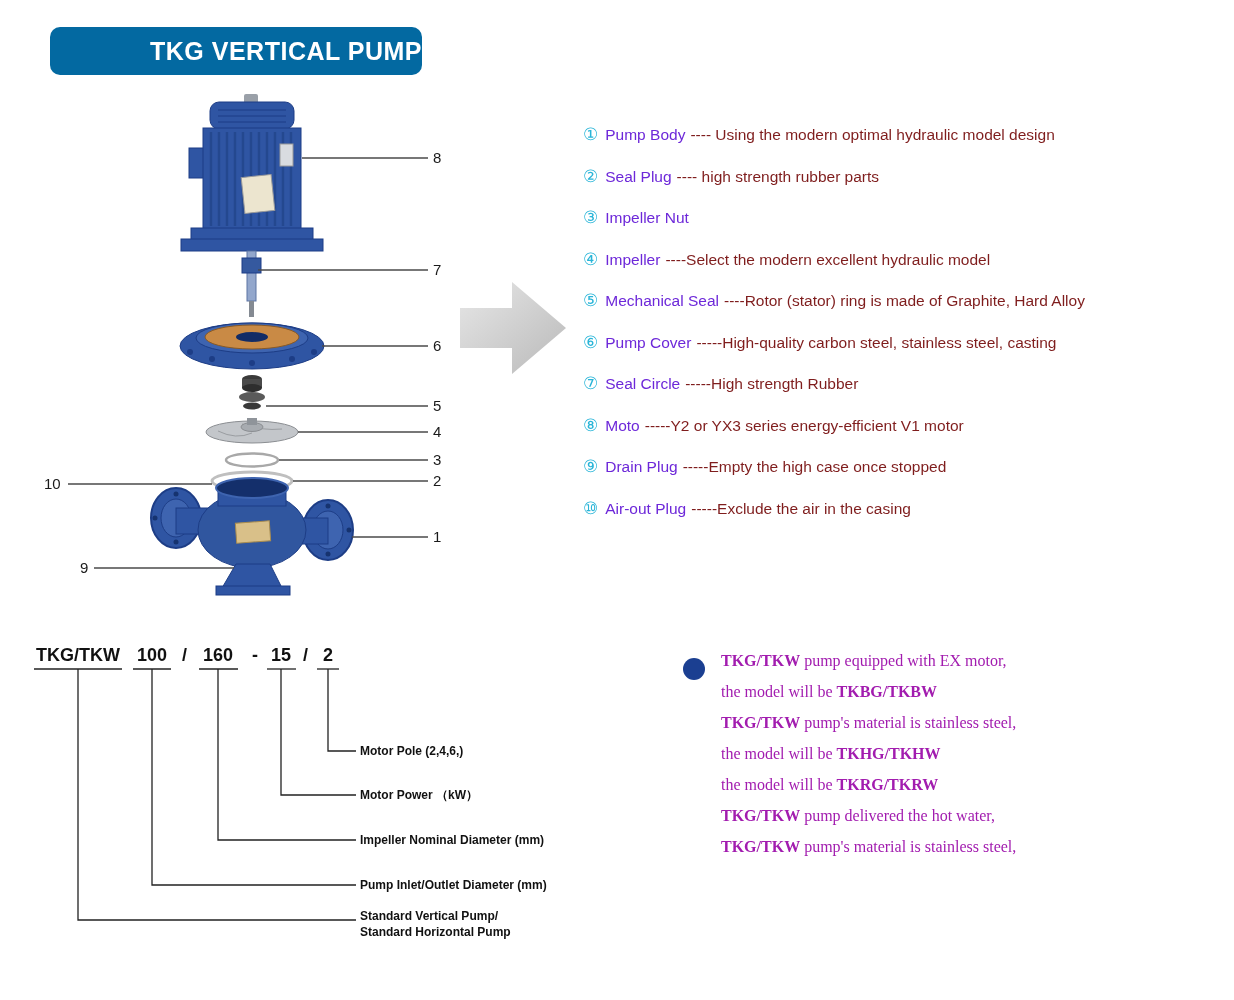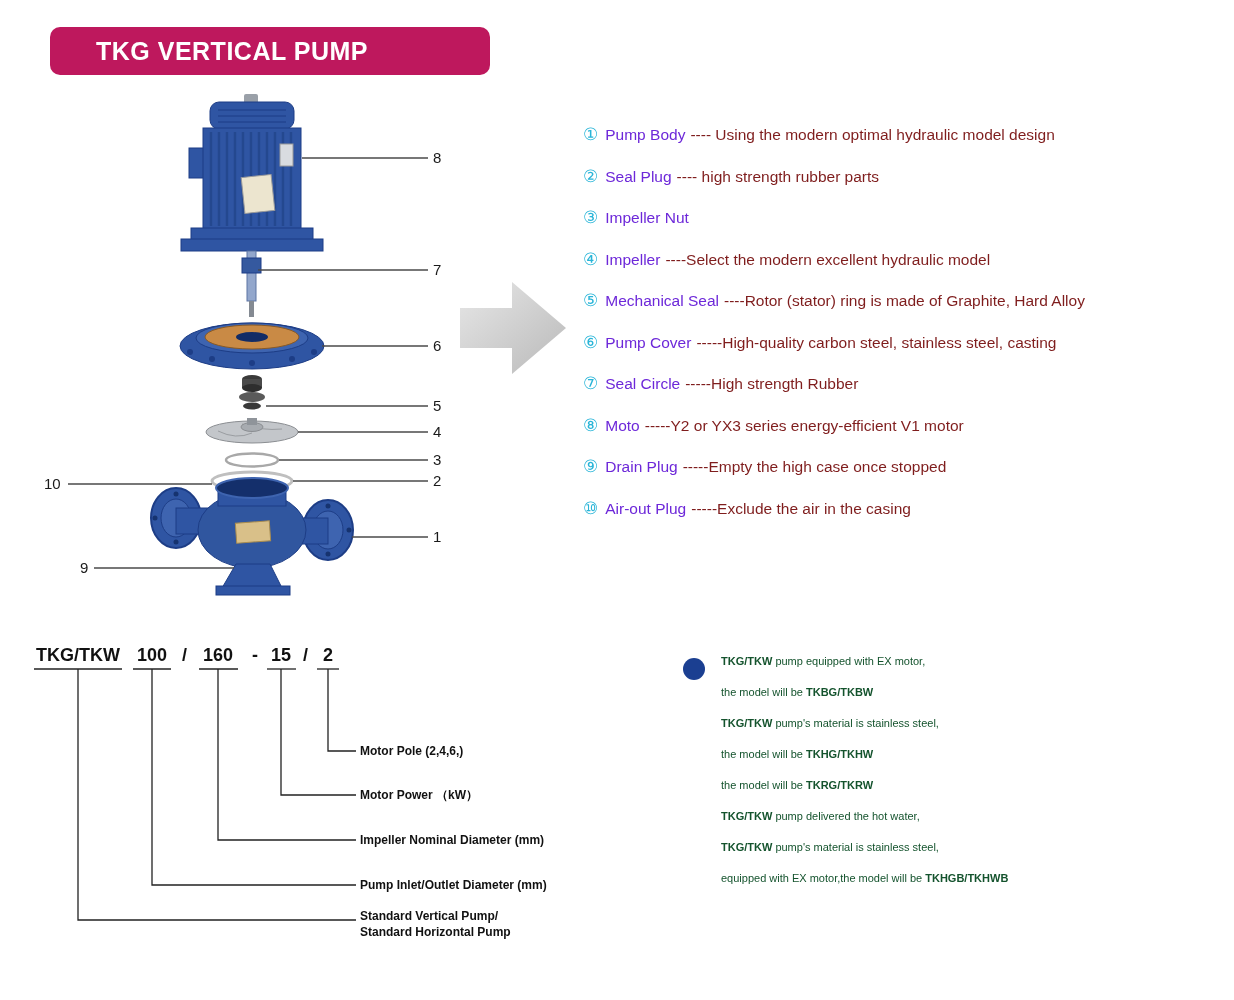--- a/index.html
+++ b/index.html
@@ -1,40 +1,40 @@
 <!DOCTYPE html>
 <html><head>
 <meta charset="utf-8">
 <style>
   html,body{margin:0;padding:0;background:#ffffff;}
   .page{position:relative;width:1234px;height:1000px;background:#fff;overflow:hidden;
         font-family:"Liberation Sans",sans-serif;color:#222;}
 
   
-  .title-banner{position:absolute;left:50px;top:27px;width:440px;height:48px;
-    background:#be185d;border-radius:10px;display:flex;align-items:center;}
+  .title-banner{position:absolute;left:50px;top:27px;width:372px;height:48px;
+    background:#0369a1;border-radius:10px;display:flex;align-items:center;justify-content:flex-end;}
   .title-banner span{padding-left:46px;font-size:25px;font-weight:bold;color:#fff;letter-spacing:.5px;}
 
   
   .pump-svg{position:absolute;left:40px;top:90px;width:420px;height:510px;}
   .arrow-svg{position:absolute;left:460px;top:268px;width:112px;height:120px;}
   .code-svg{position:absolute;left:30px;top:633px;width:560px;height:340px;}
 
   
   .parts-list{position:absolute;left:583px;top:124px;width:649px;}
   .part-row{height:24px;margin-bottom:17.5px;display:flex;align-items:baseline;white-space:nowrap;}
   .pnum{color:#29b5d8;font-size:17px;margin-right:7px;}
   .pname{color:#6d28d9;font-size:15.5px;margin-right:5px;}
   .pdesc{color:#7f1d1d;font-size:15.5px;}
 
   
   .notes{position:absolute;left:683px;top:652px;width:520px;}
   .bullet{position:absolute;left:0;top:6px;width:22px;height:22px;border-radius:50%;background:#1b3f91;}
   .note-lines{margin-left:38px;}
-  .note-line{font-size:11px;line-height:18px;margin-bottom:13px;color:#14532d;white-space:nowrap;}
+  .note-line{font-size:16px;line-height:18px;margin-bottom:13px;color:#a21caf;white-space:nowrap;font-family:Liberation Serif, serif;}
   .nb1{font-weight:600;}
   .nb2{font-weight:700;}
 
   .callout-num{font-size:15px;fill:#1a1a1a;font-family:"Liberation Sans",sans-serif;}
   .code-token{font-size:18px;font-weight:bold;fill:#111;font-family:"Liberation Sans",sans-serif;}
   .code-label{font-size:12px;font-weight:600;fill:#111;font-family:"Liberation Sans",sans-serif;}
 </style>
 </head>
 <body>
 
@@ -260,19 +260,16 @@
       </div>
       <div class="note-line">
         <span class="nb1"></span><span>the model will be </span><span class="nb2">TKRG/TKRW</span>
       </div>
       <div class="note-line">
         <span class="nb1">TKG/TKW</span><span> pump delivered the hot water,</span><span class="nb2"></span>
       </div>
       <div class="note-line">
         <span class="nb1">TKG/TKW</span><span> pump's material is stainless steel,</span><span class="nb2"></span>
       </div>
-      <div class="note-line">
-        <span class="nb1"></span><span>equipped with EX motor,the model will be </span><span class="nb2">TKHGB/TKHWB</span>
-      </div>
     </div>
   </div>
 
 </div>
 
 </body></html>

